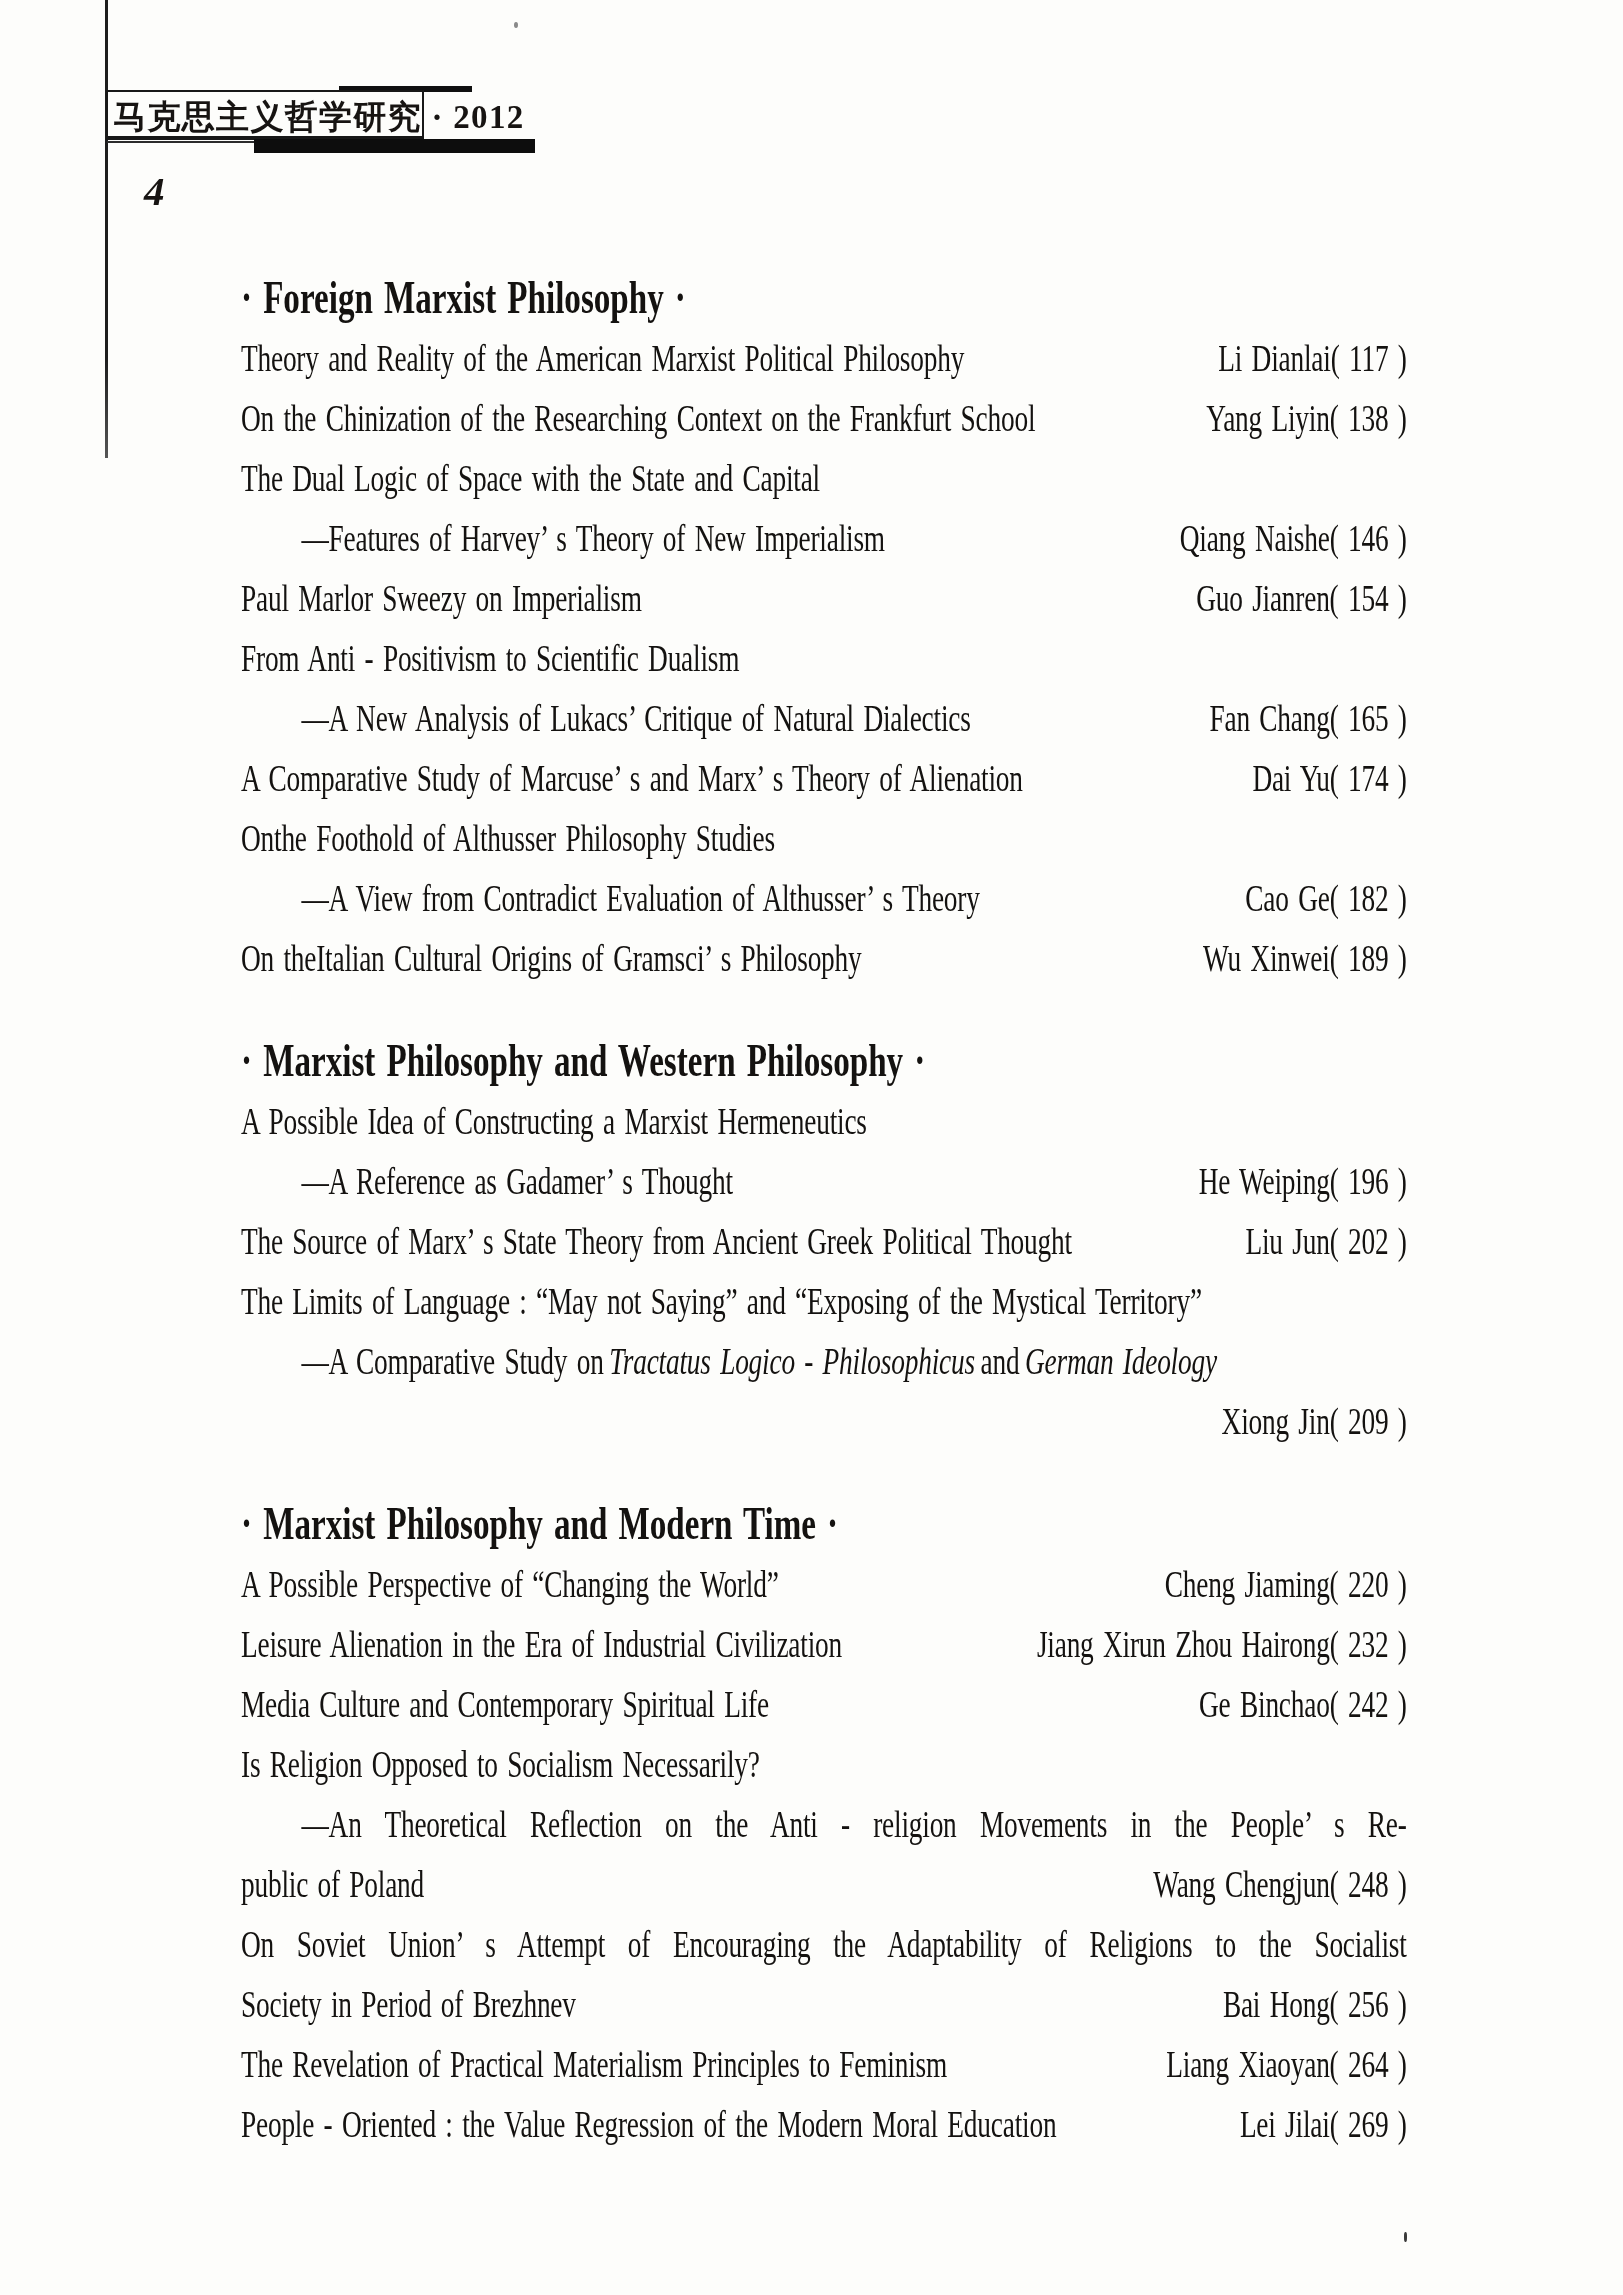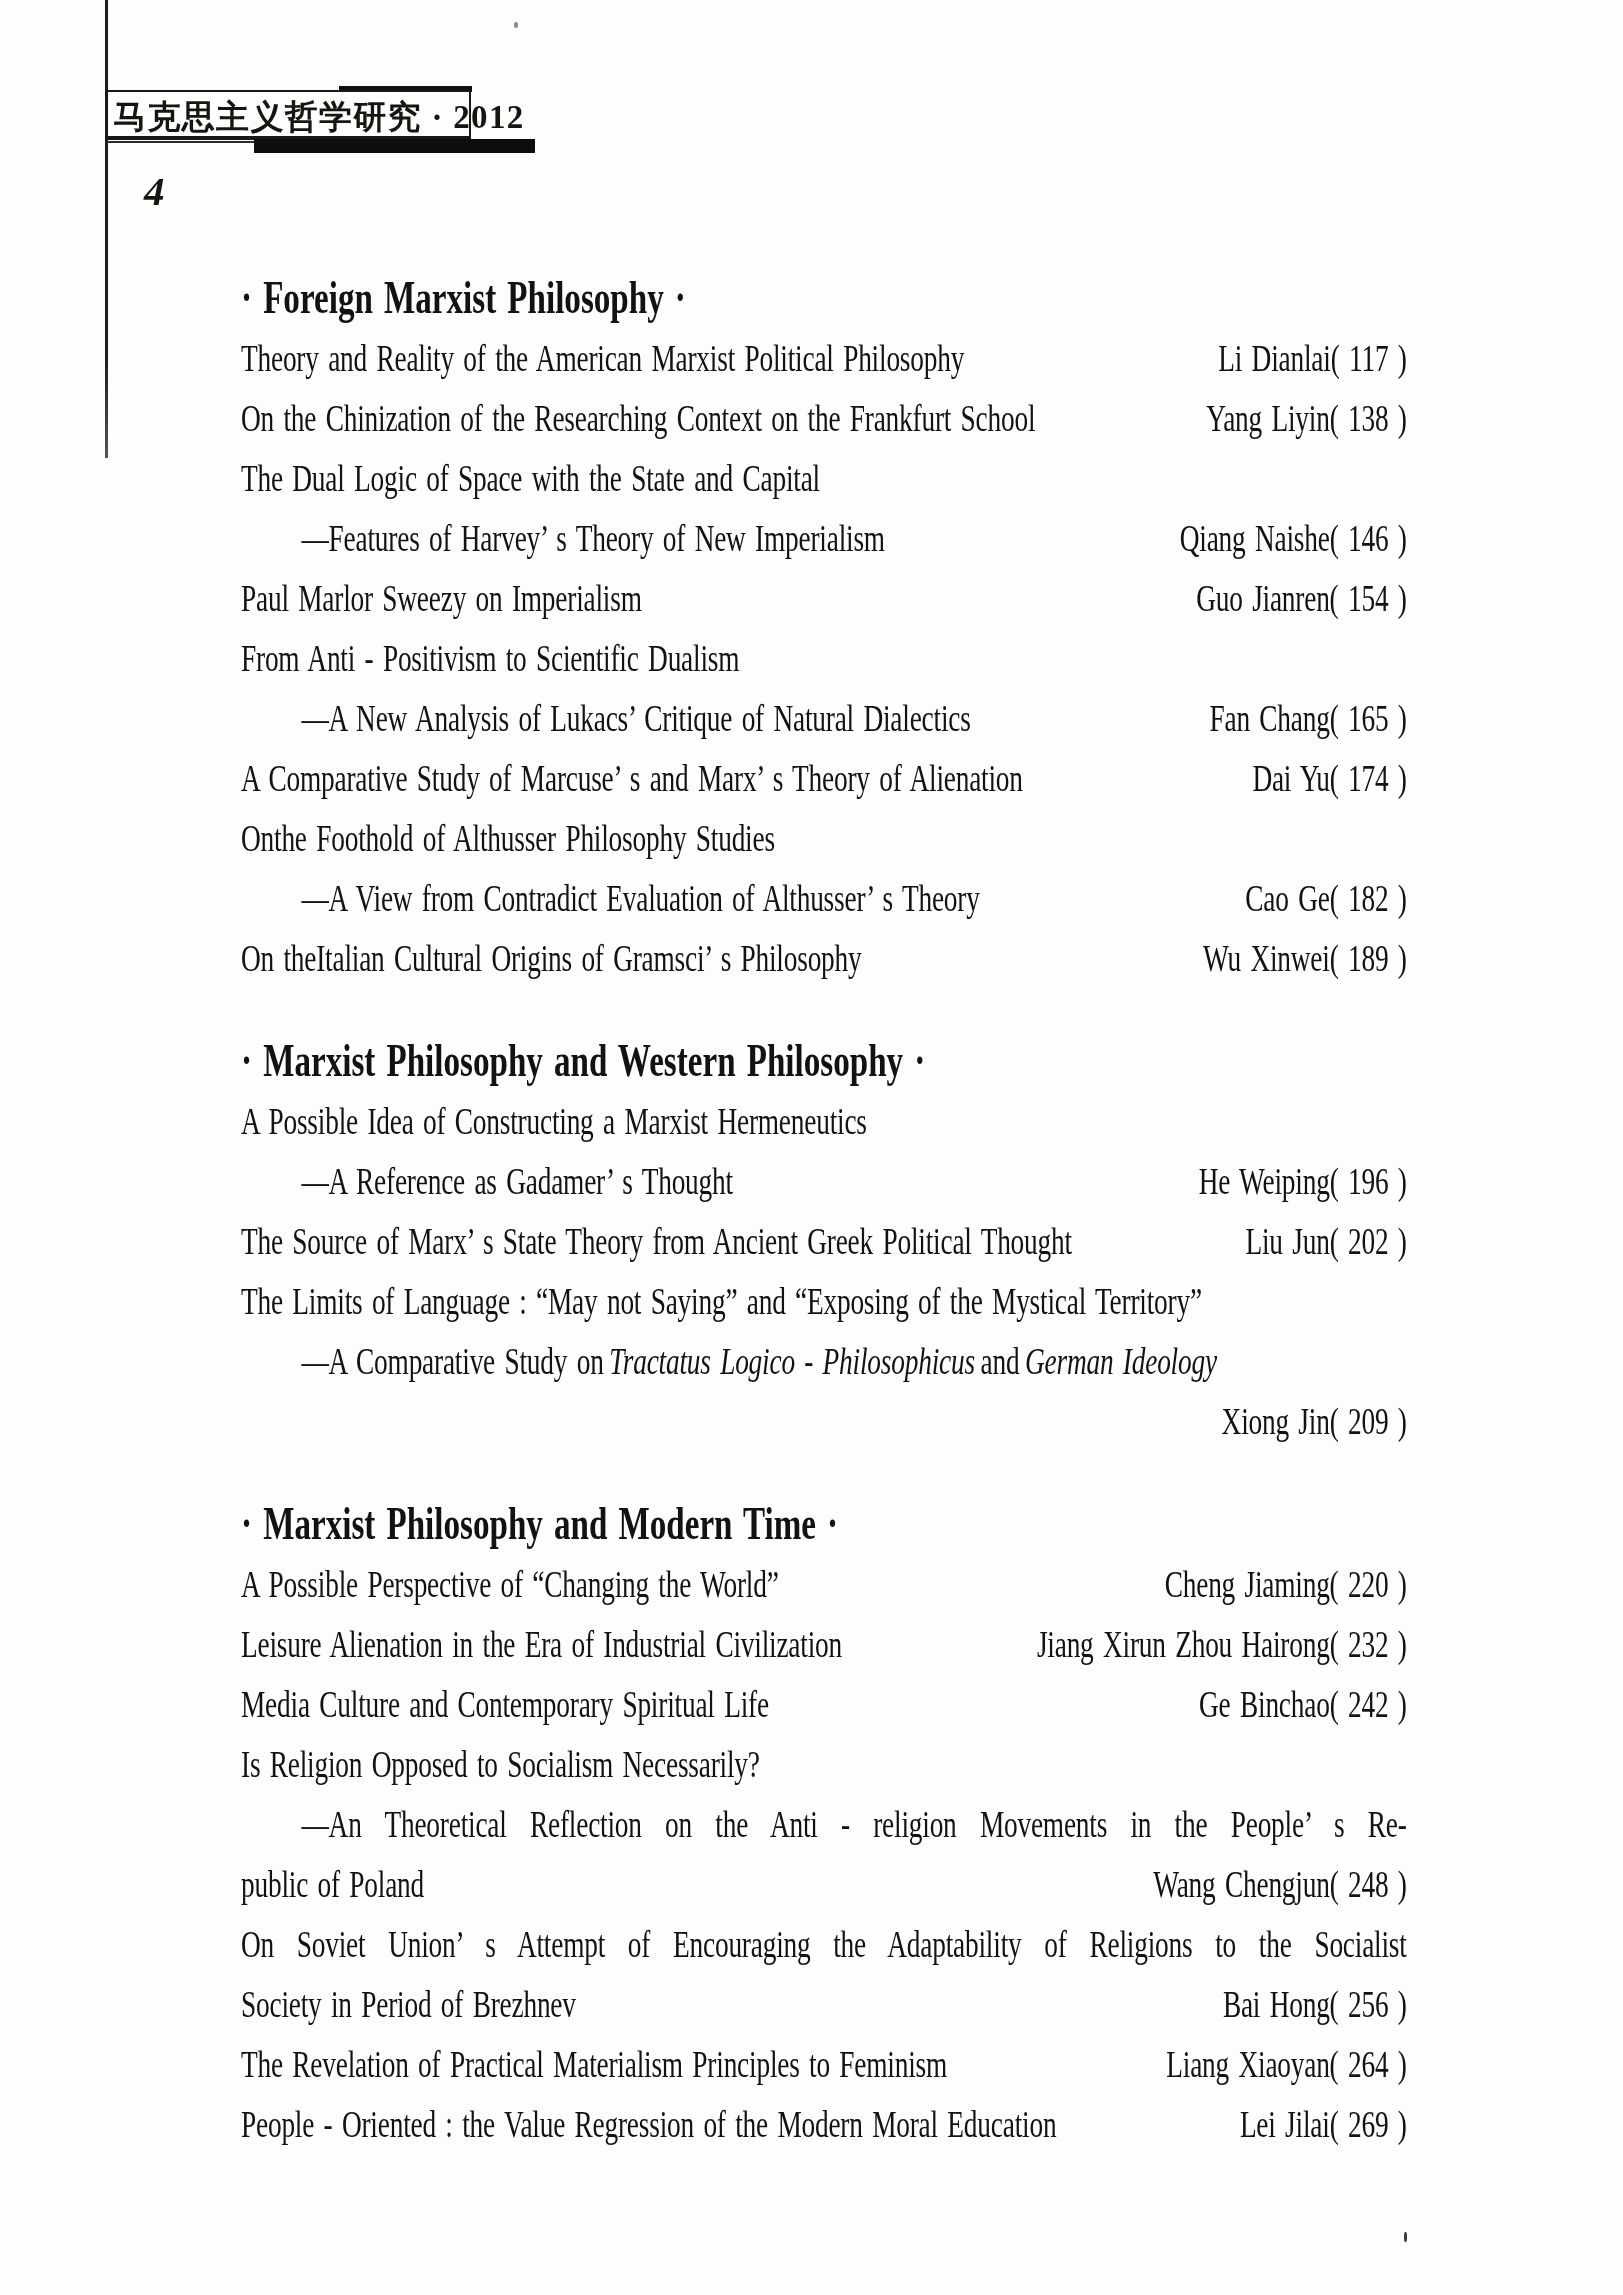--- a/index.html
+++ b/index.html
@@ -12,21 +12,21 @@
     font-family:"Liberation Serif", serif;
     overflow:hidden;
   }
 
   
   .left-rule {
     position:absolute; left:105px; top:0; width:2.6px; height:458px;
     background:linear-gradient(#1d1d1d 0 78%, #555 100%);
   }
   .hdr-box {
-    position:absolute; left:106px; top:90px; width:365px; height:50px;
+    position:absolute; left:106px; top:90px; width:318px; height:50px;
     border:2px solid #181818;
     display:flex; align-items:flex-end; justify-content:center;
     background:#fdfdfb;
   }
   .hdr-text {
     font-size:33px; font-weight:700; letter-spacing:1.3px;
     line-height:1.0; white-space:nowrap;
     padding:0 5.2px 2px 5.2px;
     border-bottom:2.6px solid #171717;
     width:100%; text-align:center;

